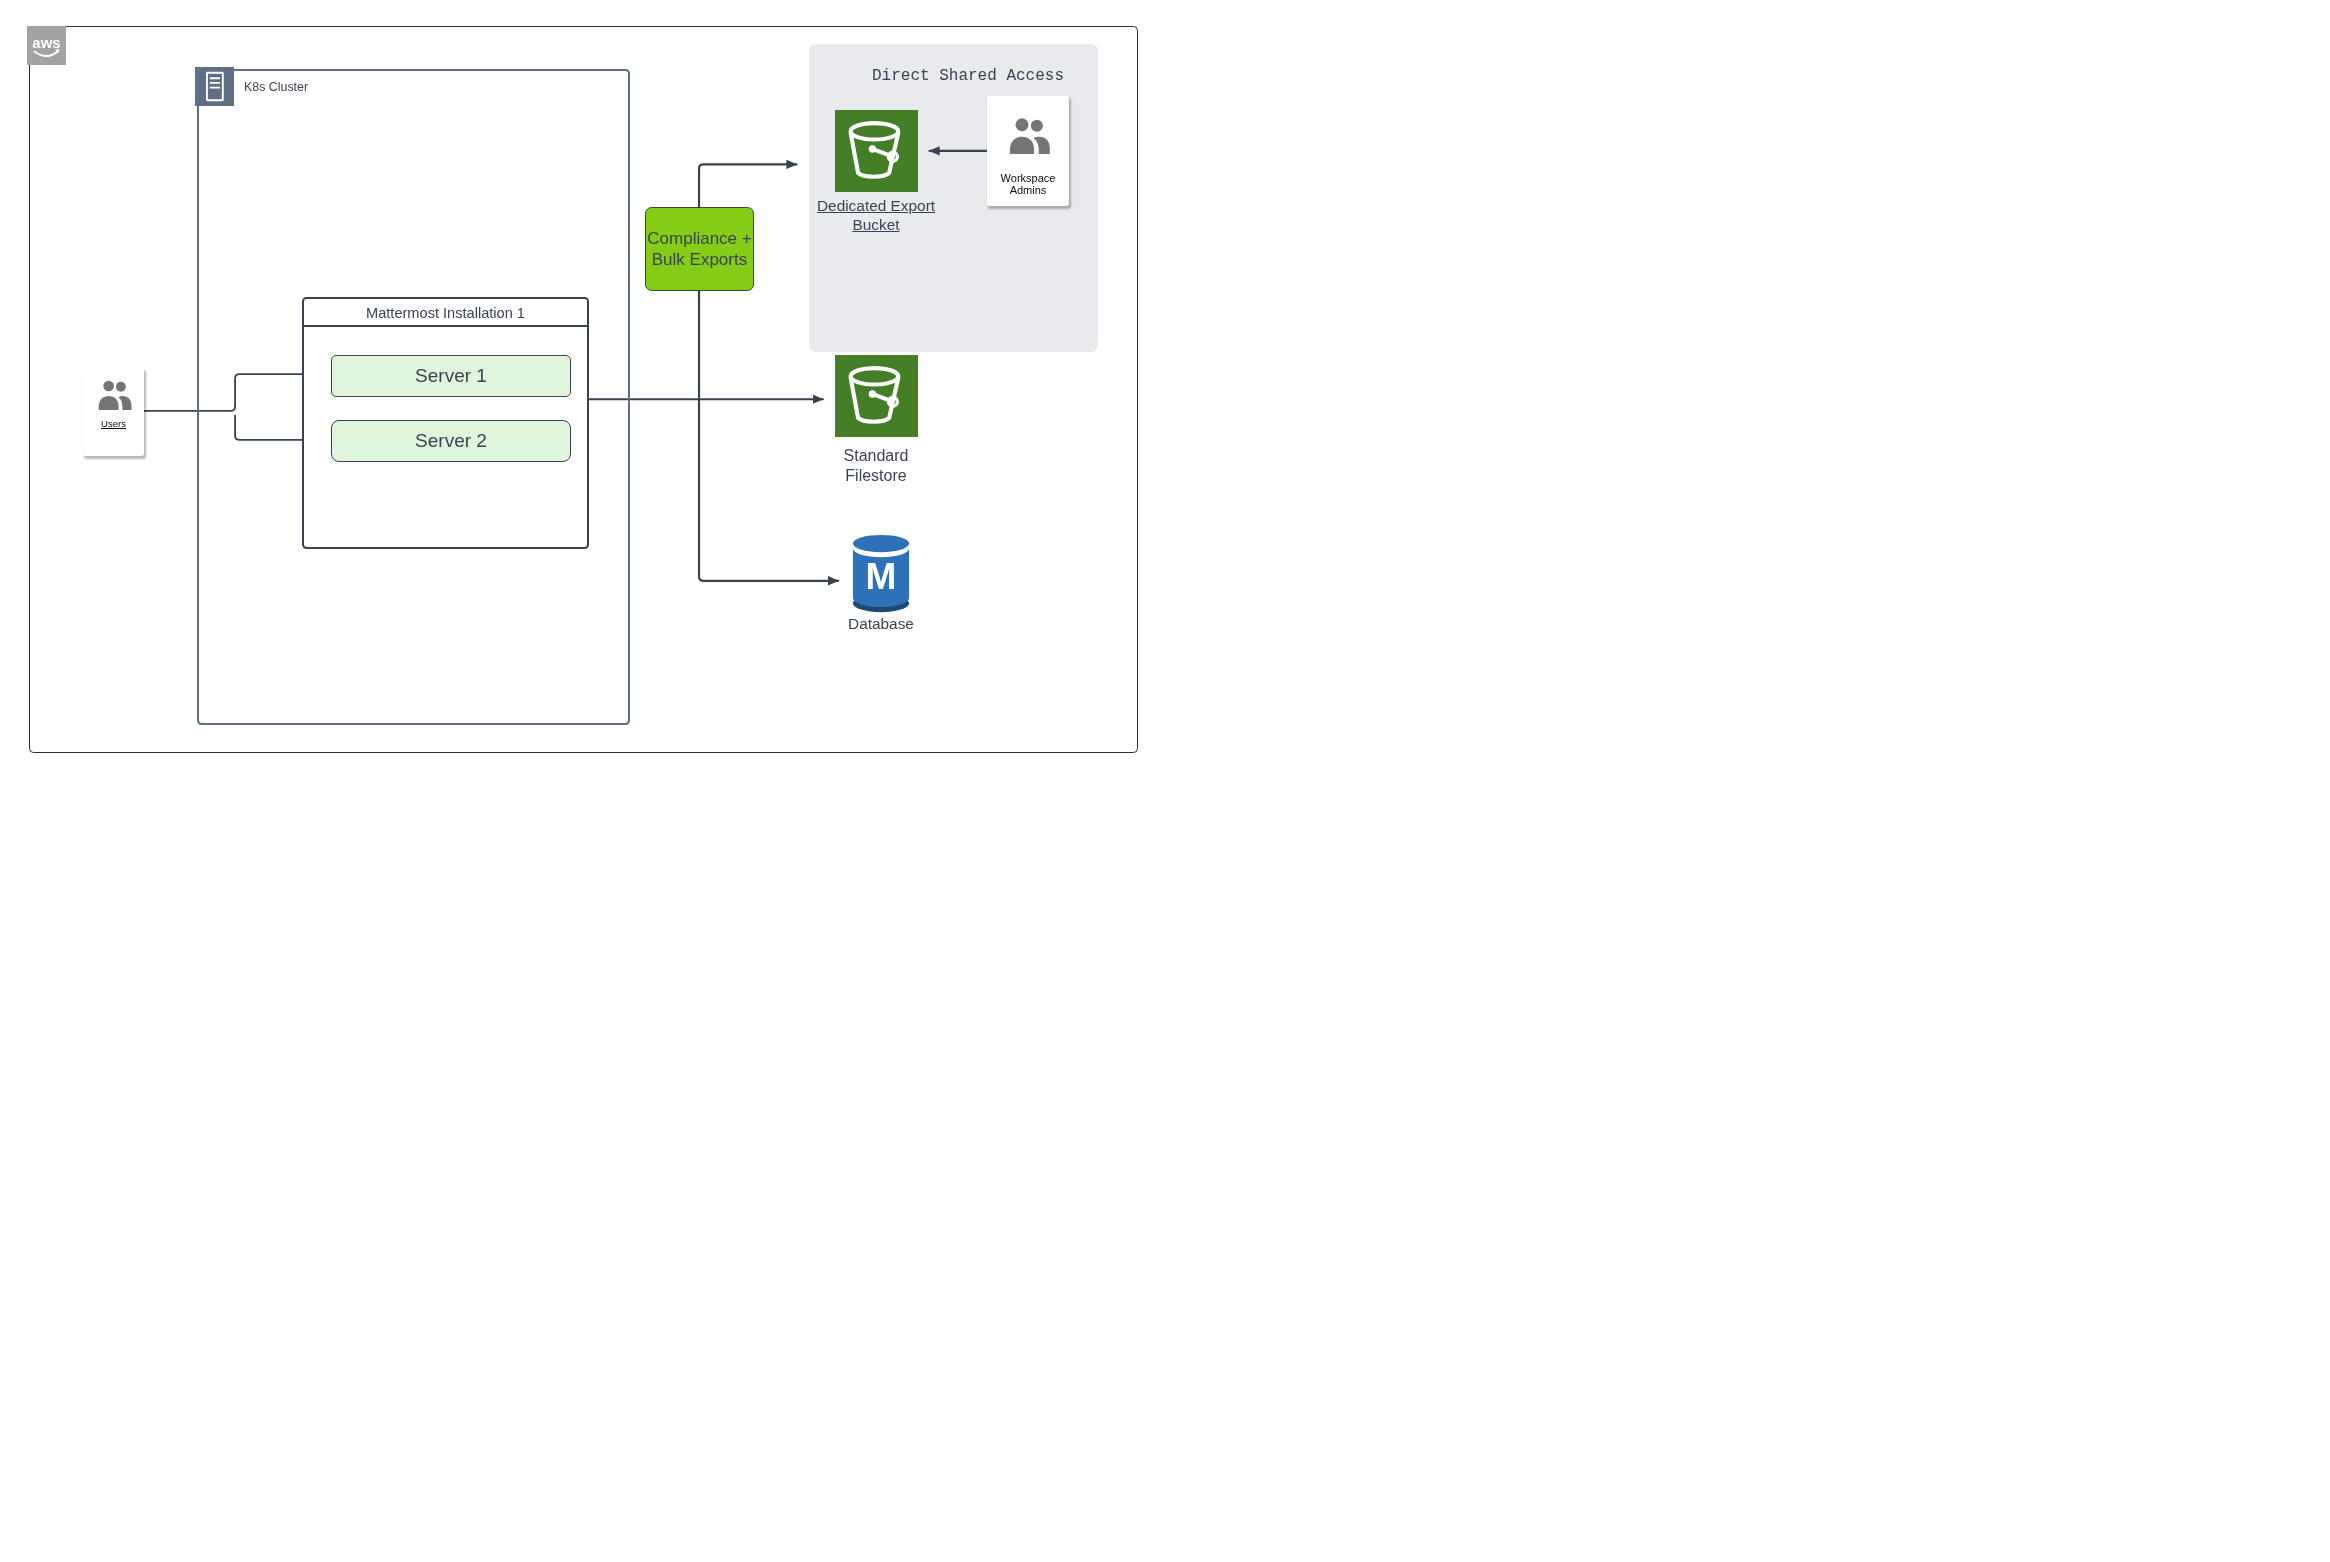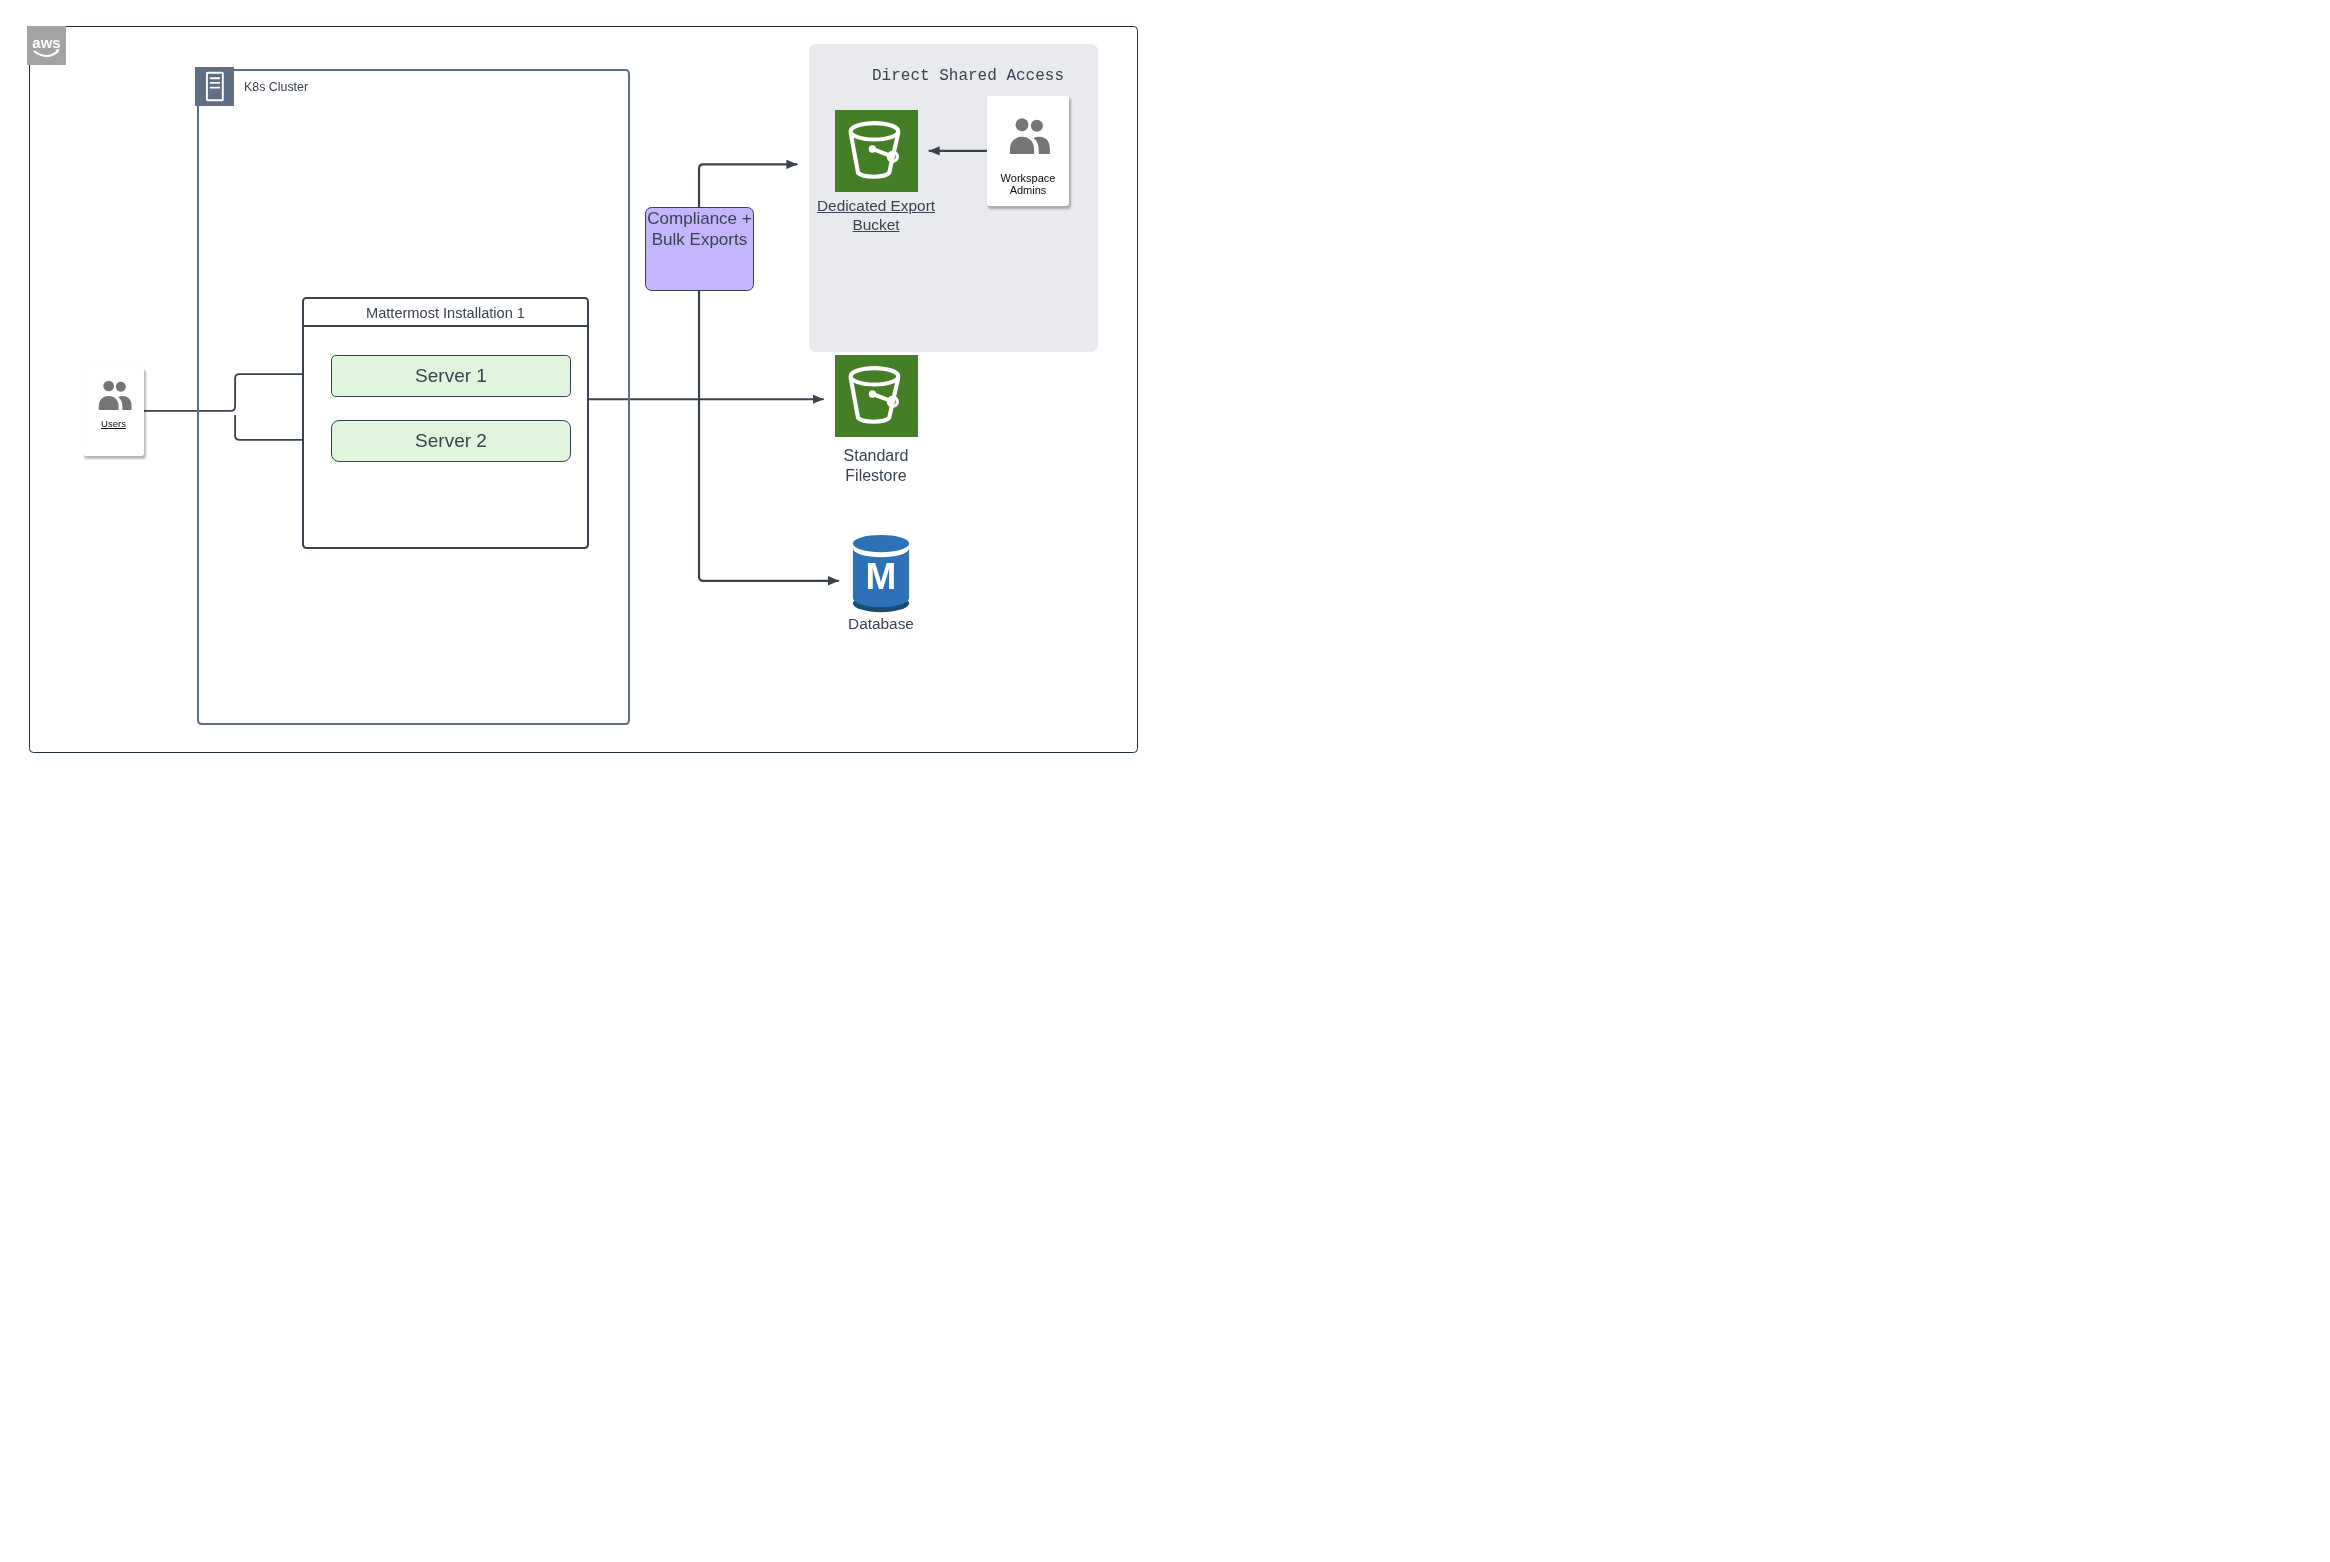--- a/index.html
+++ b/index.html
@@ -29,22 +29,22 @@
     border:2.2px solid #39434f; border-radius:4.4px; background:#fff; z-index:2; }
   .mm-title { position:absolute; left:0; top:0; width:100%; height:28px; line-height:28px;
     text-align:center; font-size:14.6px; color:#3a4350; border-bottom:2.2px solid #39434f; }
   .server-node { position:absolute; left:27px; width:240px; height:42px; background:#dff5dc;
     border:1.8px solid #39434f; border-radius:5.1px; text-align:center; line-height:40px;
     font-size:19px; color:#3a4350; }
   .server-1 { top:56px; }
   .server-2 { top:121px;border-radius:8px; }
 
   .compliance-box { position:absolute; left:645px; top:207px; width:109px; height:84px;
-    background:#c4b5fd; border:1.5px solid #39434f; border-radius:6.6px; z-index:2;
-    display:flex; flex-direction:column; text-align:center;
+    background:#84cc16; border:1.5px solid #39434f; border-radius:6.6px; z-index:2;
+    display:flex; flex-direction:column; justify-content:center; text-align:center;
     font-size:17px; color:#3a4350; line-height:21px; }
 
   .dsa-panel { position:absolute; left:809px; top:44px; width:289px; height:308px;
     background:#e8eaed; border-radius:6.6px; z-index:0; }
   .dsa-title { position:absolute; left:809px; top:67px; width:318px; text-align:center;
     font-size:16px; color:#3a4350; z-index:3;font-family:Liberation Mono, monospace; }
 
   .icon-tile { position:absolute; z-index:3; }
   .bucket-tile { width:83px; height:82px; background:#447f28; }
   .export-bucket-tile { left:835px; top:110px; }

